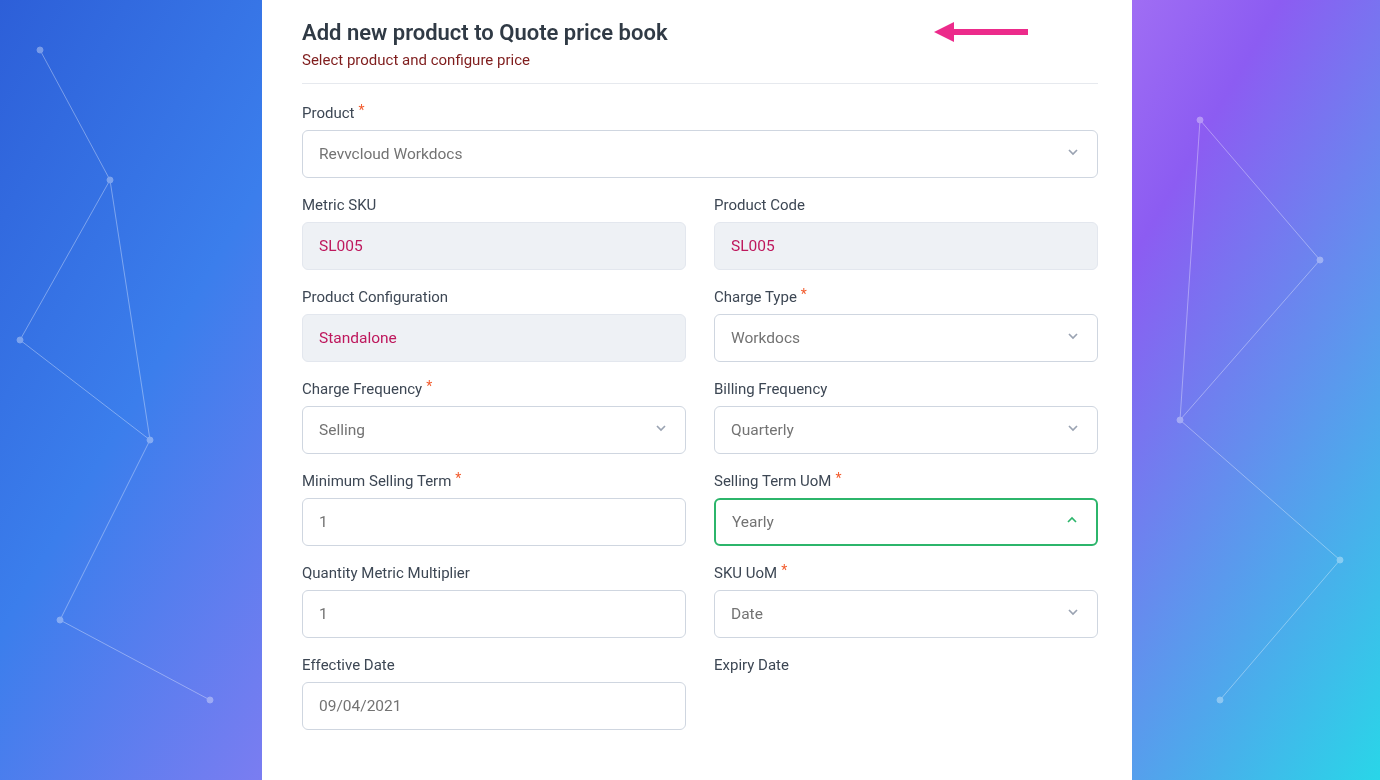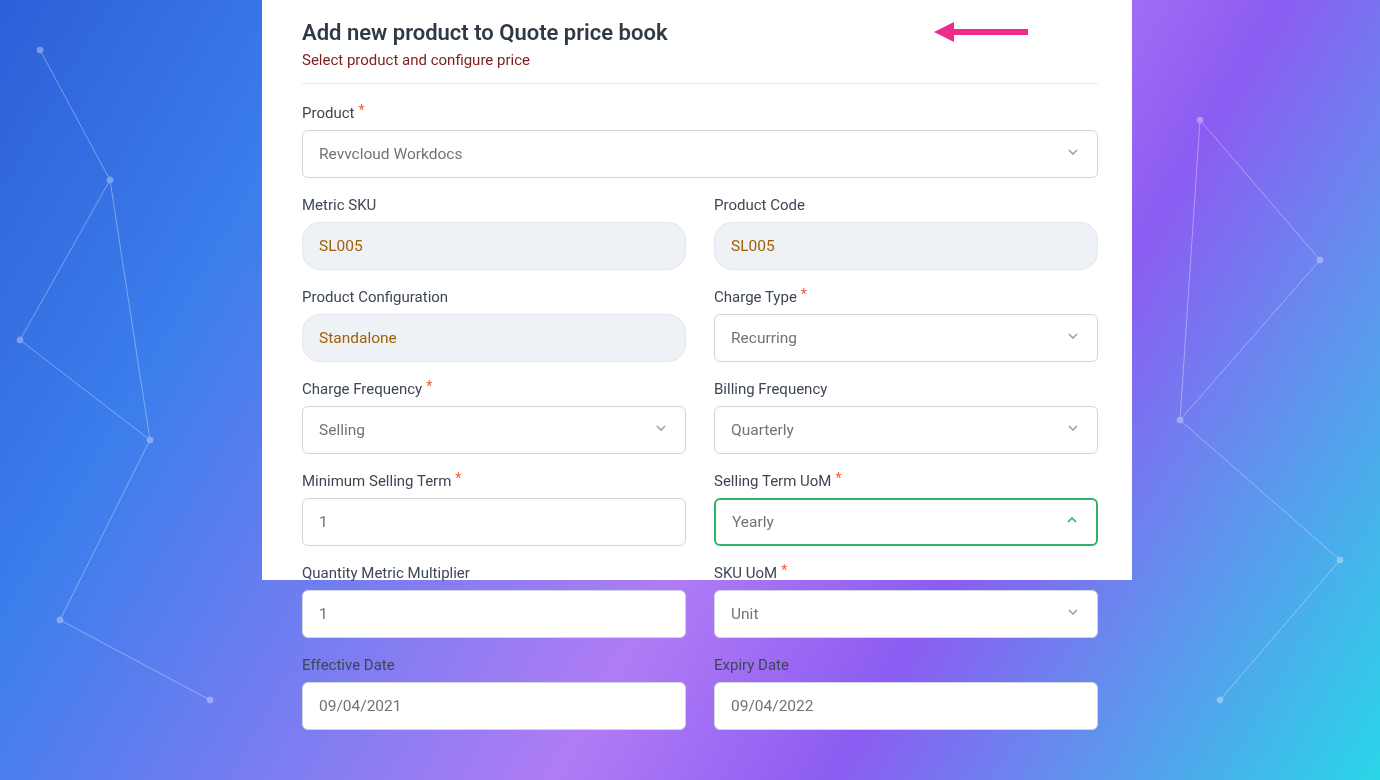--- a/index.html
+++ b/index.html
@@ -7,21 +7,21 @@
   .bg {
     width: 1380px; height: 780px;
     background: linear-gradient(120deg, #2d5fd8 0%, #3b7eec 20%, #b07cf5 55%, #8c5cf2 70%, #29d6e8 100%);
     position: relative;
   }
   
   .net { position: absolute; inset: 0; opacity: 0.35; pointer-events: none; }
   .panel {
     position: absolute;
     left: 262px; top: 0;
-    width: 870px; height: 580px;
+    width: 870px; height: 780px;
     background: #fff;
     padding: 20px 34px 0 40px;
   }
   .title {
     font-size: 22px; font-weight: 600; color: #303a45;
   }
   .subtitle {
     margin-top: 6px; font-size: 15px; color: #7f1d1d;
   }
   .hr { border: none; border-top: 1px solid #e6e9ee; margin-top: 14px; }
@@ -42,23 +42,22 @@
     border-radius: 6px;
     background: #fff;
     display: flex; align-items: center;
     padding: 0 16px;
     font-size: 15.5px;
     color: #737373;
     position: relative;
   }
   .control.readonly {
     background: #eef1f5;
-    color: #a16207;
+    color: #be185d;
     border-color: #e3e7ee;
-    border-radius: 18px;
   }
   .control.active {
     border: 2px solid #2cb56b;
   }
   .control .val { flex: 1; }
   .chev { color: #9aa3b2; }
   .chev.up { color: #2cb56b; }
   svg.chev-ic { width: 16px; height: 16px; }
 </style>
 </head>
@@ -145,21 +144,21 @@
           <div class="control readonly">
             <span class="val">Standalone</span>
           </div>
         </div>
         <div class="field">
           <div class="label">
             <span>Charge Type</span>
               <span class="req">*</span>
           </div>
           <div class="control">
-            <span class="val">Recurring</span>
+            <span class="val">Workdocs</span>
             <span class="chev">
               <svg class="chev-ic" viewBox="0 0 24 24" fill="none" stroke="currentColor" stroke-width="2.5">
                   <polyline points="6 9 12 15 18 9"></polyline>
                 </svg>
             </span>
           </div>
         </div>
       </div>
 
       <div class="row">
@@ -222,40 +221,37 @@
           <div class="control">
             <span class="val">1</span>
           </div>
         </div>
         <div class="field">
           <div class="label">
             <span>SKU UoM</span>
               <span class="req">*</span>
           </div>
           <div class="control">
-            <span class="val">Unit</span>
+            <span class="val">Date</span>
             <span class="chev">
               <svg class="chev-ic" viewBox="0 0 24 24" fill="none" stroke="currentColor" stroke-width="2.5">
                   <polyline points="6 9 12 15 18 9"></polyline>
                 </svg>
             </span>
           </div>
         </div>
       </div>
 
       <div class="row">
         <div class="field">
           <div class="label">Effective Date</div>
           <div class="control">
             <span class="val">09/04/2021</span>
           </div>
         </div>
         <div class="field">
           <div class="label">Expiry Date</div>
-          <div class="control">
-            <span class="val">09/04/2022</span>
-          </div>
         </div>
       </div>
 
     </div>
   </div>
 </div>
 
 </body></html>

